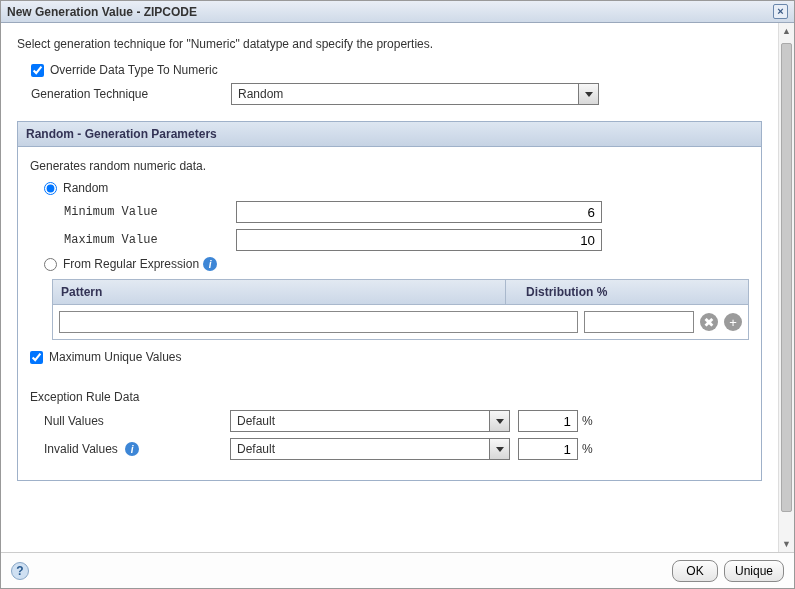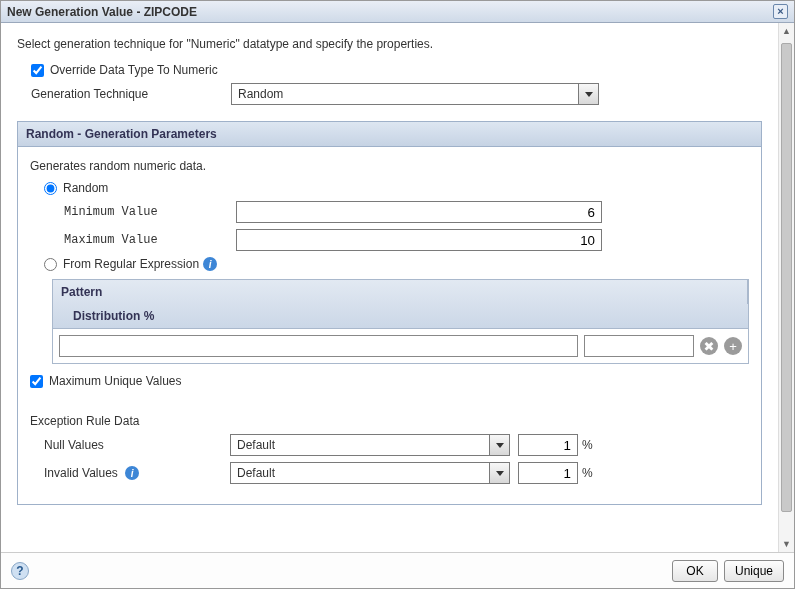--- a/index.html
+++ b/index.html
@@ -26,37 +26,37 @@
   .select .sel-text { flex:1; padding:0 6px; }
   .select .sel-btn { width:20px; height:100%; background:linear-gradient(#f7f7f7,#d8d8d8); border-left:1px solid #7a7a7a; display:flex; align-items:center; justify-content:center; }
   .chev-down { width:0; height:0; border-left:4px solid transparent; border-right:4px solid transparent; border-top:5px solid #333; }
   .gen-tech .select { width:368px; }
   .panel { border:1px solid #9fb1c9; margin-top:16px; }
   .panel-header { background:linear-gradient(#dde6f1,#c6d3e4); border-bottom:1px solid #9fb1c9; padding:5px 8px; font-weight:bold; color:#335; }
   .panel-body { padding:10px 12px 14px 12px; }
   .num-input { height:22px; border:1px solid #7a7a7a; padding:0 6px; text-align:right; width:366px; background:#fff; }
   .info-icon { display:inline-flex; width:14px; height:14px; border-radius:50%; background:#3d86d6; color:#fff; font-size:10px; font-weight:bold; align-items:center; justify-content:center; margin-left:4px; cursor:default; font-style:italic; }
   .regex-table { margin:8px 0 10px 22px; border:1px solid #a9b8cc; }
-  .regex-head { display:flex; background:linear-gradient(#e2e9f2,#cbd7e7); border-bottom:1px solid #a9b8cc; font-weight:bold; color:#335;flex-direction:column; }
+  .regex-head { display:flex; background:linear-gradient(#e2e9f2,#cbd7e7); border-bottom:1px solid #a9b8cc; font-weight:bold; color:#335; }
   .regex-head .col1 { flex:1; padding:5px 8px; border-right:1px solid #a9b8cc; }
   .regex-head .col2 { width:230px; padding:5px 8px;margin-left:12px; }
   .regex-row { display:flex; align-items:center; padding:6px; gap:6px; }
   .regex-row .pattern-input { flex:1; height:22px; border:1px solid #888; padding:0 6px; background:#fff; }
   .regex-row .dist-input { width:110px; height:22px; border:1px solid #888; padding:0 6px; background:#fff; }
   .icon-btn { width:18px; height:18px; border-radius:50%; display:inline-flex; align-items:center; justify-content:center; font-size:13px; color:#fff; cursor:pointer; }
   .icon-del { background:#9b9b9b; }
   .icon-add { background:#9b9b9b; }
   .section-gap { height:14px; }
   .exc-select { width:280px; }
   .exc-num { width:60px; height:22px; border:1px solid #7a7a7a; text-align:right; padding:0 6px; margin-left:8px; background:#fff; }
   .pct { margin-left:4px; }
   .footer { height:36px; border-top:1px solid #ccc; display:flex; align-items:center; padding:0 10px; background:#fdfdfd; }
   .help-icon { width:18px; height:18px; border-radius:50%; background:#cfe0f2; border:1px solid #88a7c7; color:#2a5b8f; font-weight:bold; display:flex; align-items:center; justify-content:center; cursor:pointer; font-size:12px; }
   .footer .spacer { flex:1; }
-  .btn { height:22px; min-width:46px; padding:0 10px; border:1px solid #8a8a8a; background:linear-gradient(#fdfdfd,#e6e6e6); border-radius:3px; cursor:pointer; font-size:12px; margin-left:6px; }
+  .btn { height:22px; min-width:46px; padding:0 10px; border:1px solid #8a8a8a; background:linear-gradient(#fdfdfd,#e6e6e6); border-radius:8px; cursor:pointer; font-size:12px; margin-left:6px; }
   .subhead { margin:2px 0 8px 0; }
   label { cursor:default; }
 </style>
 </head>
 <body>
 
 <div class="dialog">
 
   <div class="titlebar">
     <span>New Generation Value - ZIPCODE</span>

